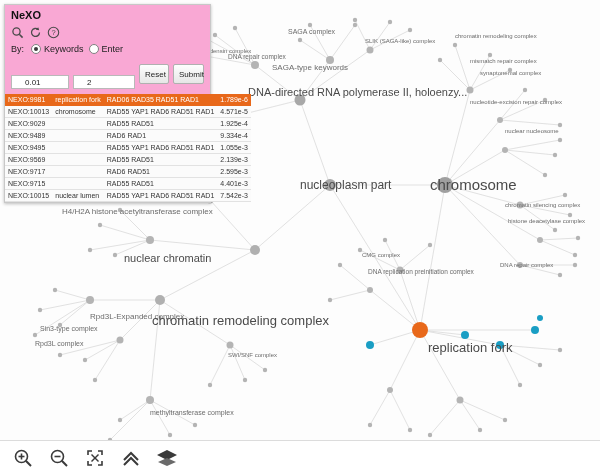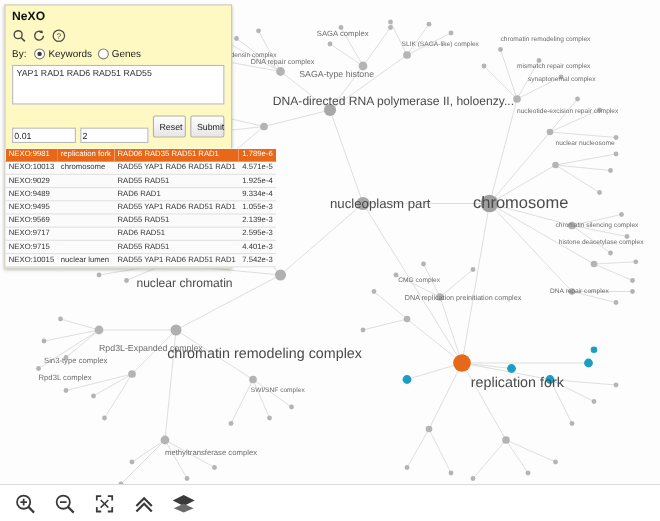--- a/index.html
+++ b/index.html
@@ -38,21 +38,21 @@
   }
   .net-label.major {
     color: #4a4a4a;
   }
   
   #panel {
     position: absolute;
     left: 4px;
     top: 4px;
     width: 205px;
-    background: #fef9c3;
+    background: #f9a8d4;
     border: 1px solid #c8c8c8;
     box-shadow: 0 1px 3px rgba(0,0,0,0.25);
     font-size: 9px;
     color: #222;
   }
   #panel-title {
     font-size: 11px;
     font-weight: bold;
     padding: 4px 6px 2px 6px;
     color: #111;
@@ -133,21 +133,21 @@
     display: flex;
     align-items: center;
     gap: 4px;
     padding: 0 6px 5px 6px;
   }
   .small-input {
     height: 14px;
     border: 1px solid #b9b9b9;
     background: #ffffff;
     font-size: 8px;
-    padding: 0 1px;
+    padding: 0 13px;
     box-sizing: border-box;
     color: #222;
     font-family: "Liberation Sans", sans-serif;
     margin-top: 16px;
   }
   .small-input.a { width: 58px; }
   .small-input.b { width: 62px; }
   .btn {
     height: 20px;
     min-width: 30px;
@@ -375,21 +375,21 @@
           <circle cx="410" cy="430" r="2.2"></circle>
       </g>
     </g>
   </svg>
 
   <div id="net-labels">
       <div class="net-label " style="left: 288px; top: 28px; font-size: 7px;">SAGA complex</div>
       <div class="net-label " style="left: 365px; top: 38px; font-size: 6px;">SLIK (SAGA-like) complex</div>
       <div class="net-label " style="left: 200px; top: 48px; font-size: 6px;">condensin complex</div>
       <div class="net-label " style="left: 228px; top: 53px; font-size: 6.5px;">DNA repair complex</div>
-      <div class="net-label " style="left: 272px; top: 63px; font-size: 8px;">SAGA-type histone</div>
+      <div class="net-label " style="left: 272px; top: 63px; font-size: 8px;">SAGA-type keywords</div>
       <div class="net-label " style="left: 455px; top: 33px; font-size: 6px;">chromatin remodeling complex</div>
       <div class="net-label " style="left: 470px; top: 58px; font-size: 6px;">mismatch repair complex</div>
       <div class="net-label " style="left: 480px; top: 70px; font-size: 6px;">synaptonemal complex</div>
       <div class="net-label major" style="left: 248px; top: 86px; font-size: 11px;">DNA-directed RNA polymerase II, holoenzy...</div>
       <div class="net-label " style="left: 470px; top: 99px; font-size: 6px;">nucleotide-excision repair complex</div>
       <div class="net-label " style="left: 505px; top: 128px; font-size: 6px;">nuclear nucleosome</div>
       <div class="net-label major" style="left: 300px; top: 178px; font-size: 12px;">nucleoplasm part</div>
       <div class="net-label major" style="left: 430px; top: 176px; font-size: 15px;">chromosome</div>
       <div class="net-label " style="left: 505px; top: 202px; font-size: 6px;">chromatin silencing complex</div>
       <div class="net-label " style="left: 508px; top: 218px; font-size: 6px;">histone deacetylase complex</div>
@@ -435,25 +435,24 @@
     </div>
 
     <div class="radio-row">
       <span class="lbl-by">By:</span>
       <span class="radio-item">
         <span class="radio on"></span>
         <span>Keywords</span>
       </span>
       <span class="radio-item">
         <span class="radio"></span>
-        <span>Genes</span>
+        <span>Enter</span>
       </span>
     </div>
 
-    <div class="term-box">YAP1 RAD1 RAD6 RAD51 RAD55</div>
 
     <div class="ctrl-row">
       <input class="small-input a" value="0.01" style="">
       <input class="small-input b" value="2" style="">
       <button class="btn">Reset</button>
       <button class="btn">Submit</button>
     </div>
 
     <table class="tbl">
       <tbody id="results-body">

